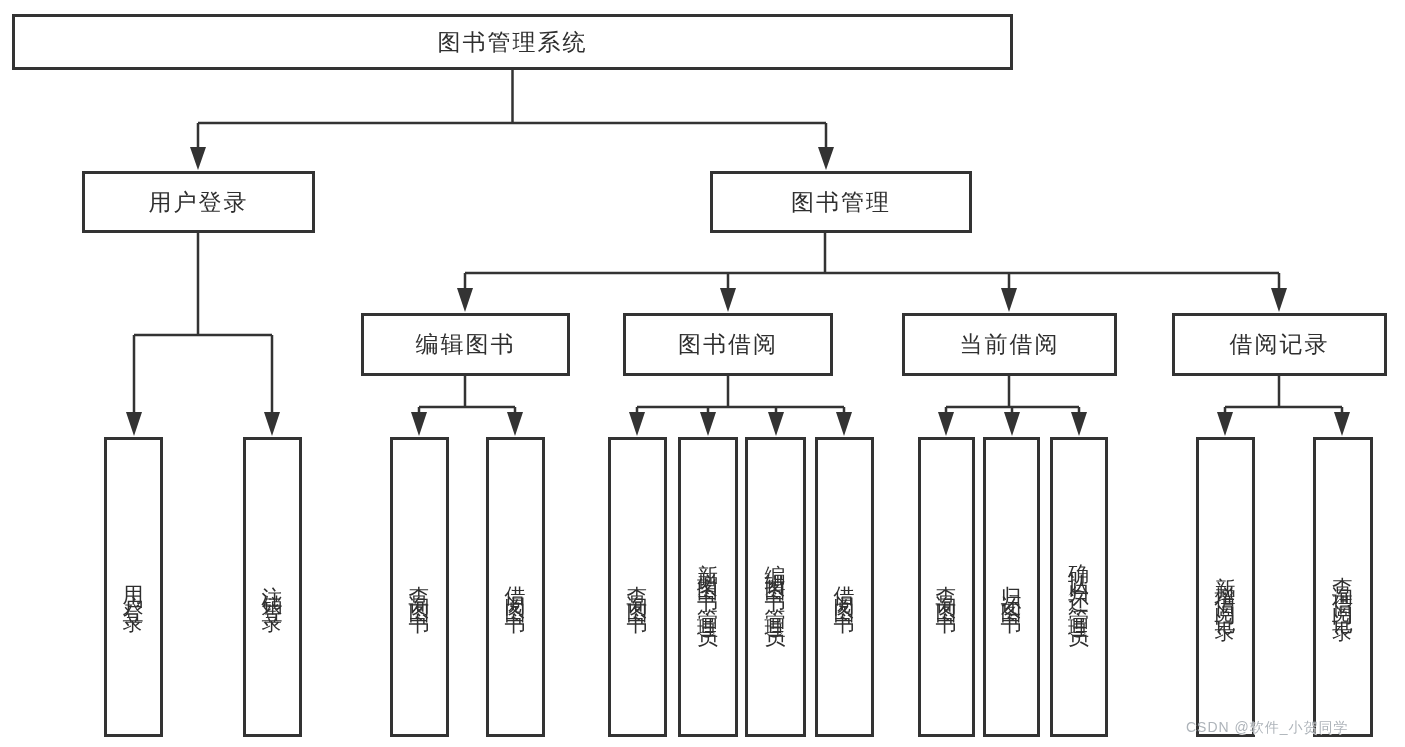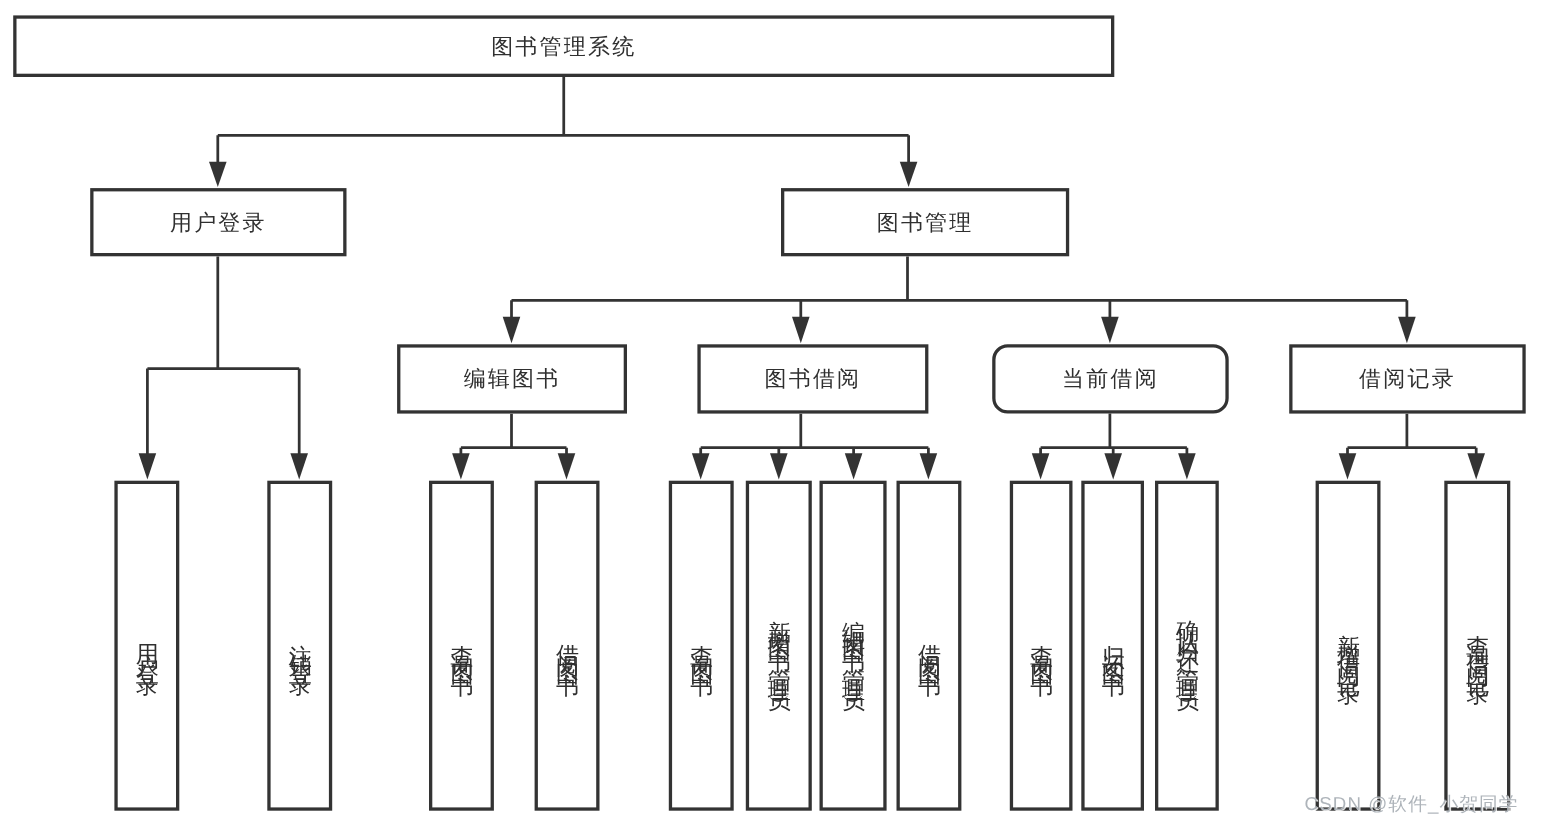--- a/index.html
+++ b/index.html
@@ -13,34 +13,34 @@
     width:1405px;height:747px;position:relative;background:#ffffff;
     font-family:"Liberation Sans",sans-serif;overflow:hidden;
   }
   .stage{position:absolute;inset:0;width:1405px;height:747px;}
   svg.connectors{position:absolute;left:0;top:0;z-index:0;}
   .ln{fill:none;stroke:var(--line);stroke-width:2.5;}
   .arrow{fill:var(--line);stroke:none;}
   .hbox{
     position:absolute;box-sizing:border-box;background:var(--box-fill);
     border:3px solid var(--line);display:flex;align-items:center;justify-content:center;
-    font-size:20px;color:var(--text);letter-spacing:2px;z-index:1;white-space:nowrap;
+    font-size:23px;color:var(--text);letter-spacing:2px;z-index:1;white-space:nowrap;
   }
   .vbox{
     position:absolute;box-sizing:border-box;background:var(--box-fill);
     border:3px solid var(--line);top:437px;width:59px;height:300px;
     display:flex;align-items:center;justify-content:center;z-index:1;
   }
   .vbox .vtxt{
     writing-mode:vertical-rl;text-orientation:mixed;
     font-size:21px;line-height:1;letter-spacing:9px;color:var(--text);
   }
   .watermark{
     position:absolute;left:1186px;top:719px;z-index:5;
-    font-size:17px;letter-spacing:1px;color:var(--watermark);
+    font-size:14px;letter-spacing:1px;color:var(--watermark);
     text-shadow:1px 1px 0 rgba(255,255,255,.85);white-space:nowrap;
   }
 </style>
 </head>
 <body>
 
 <div class="stage">
 
   <svg class="connectors" width="1405" height="747" viewBox="0 0 1405 747" aria-hidden="true">
 
@@ -77,22 +77,22 @@
     <polygon class="arrow" points="1217,412 1233,412 1225,436"></polygon>
     <polygon class="arrow" points="1334,412 1350,412 1342,436"></polygon>
   </svg>
 
   <div class="hbox" style="left:12px;top:14px;width:1001px;height:56px;">图书管理系统</div>
 
   <div class="hbox" style="left:82px;top:171px;width:233px;height:62px;">用户登录</div>
   <div class="hbox" style="left:710px;top:171px;width:262px;height:62px;">图书管理</div>
 
   <div class="hbox" style="left:361px;top:313px;width:209px;height:63px;">编辑图书</div>
-  <div class="hbox" style="left:623px;top:313px;width:210px;height:63px;margin-left:11px;">图书借阅</div>
-  <div class="hbox" style="left:902px;top:313px;width:215px;height:63px;border-radius:14px;">当前借阅</div>
+  <div class="hbox" style="left:623px;top:313px;width:210px;height:63px;">图书借阅</div>
+  <div class="hbox" style="left:902px;top:313px;width:215px;height:63px;">当前借阅</div>
   <div class="hbox" style="left:1172px;top:313px;width:215px;height:63px;">借阅记录</div>
 
   <div class="vbox" style="left:104px;">
     <span class="vtxt">用户登录</span>
   </div>
   <div class="vbox" style="left:243px;">
     <span class="vtxt">注销登录</span>
   </div>
 
   <div class="vbox" style="left:390px;">

